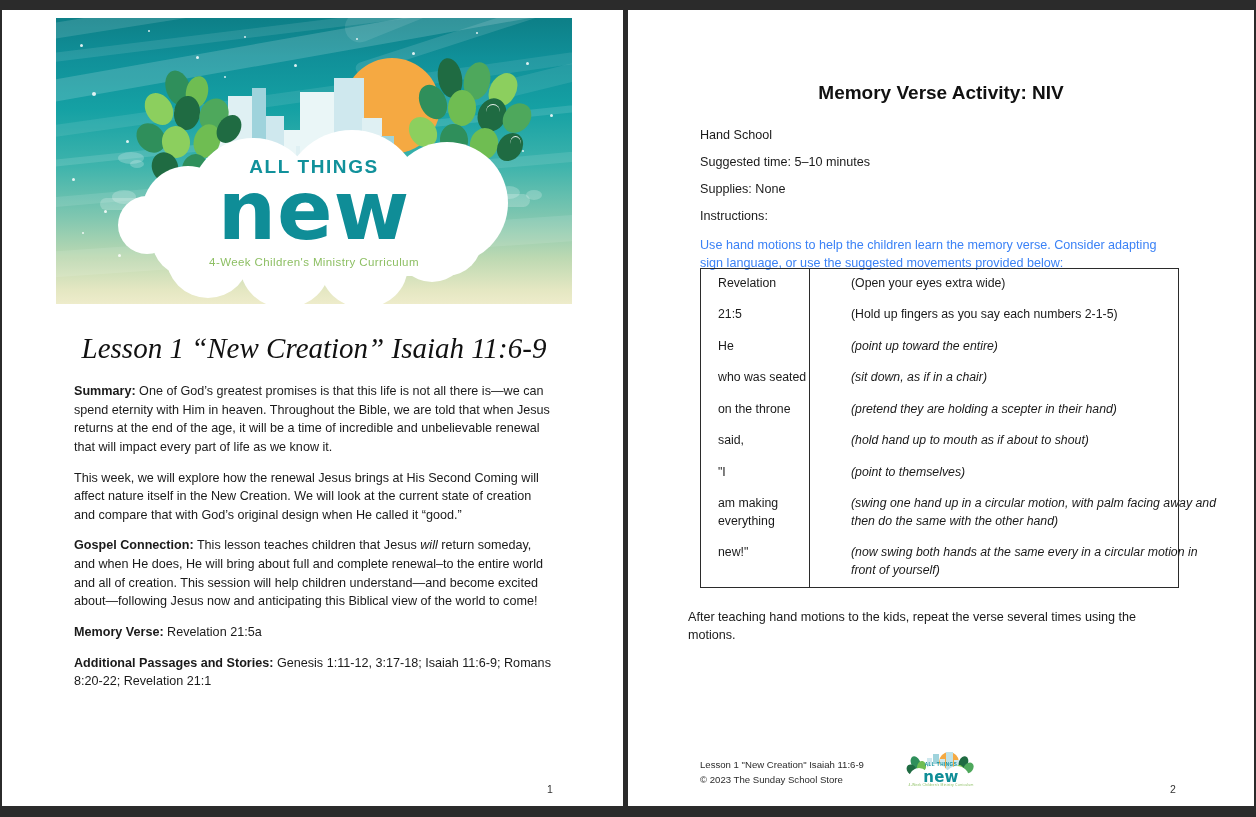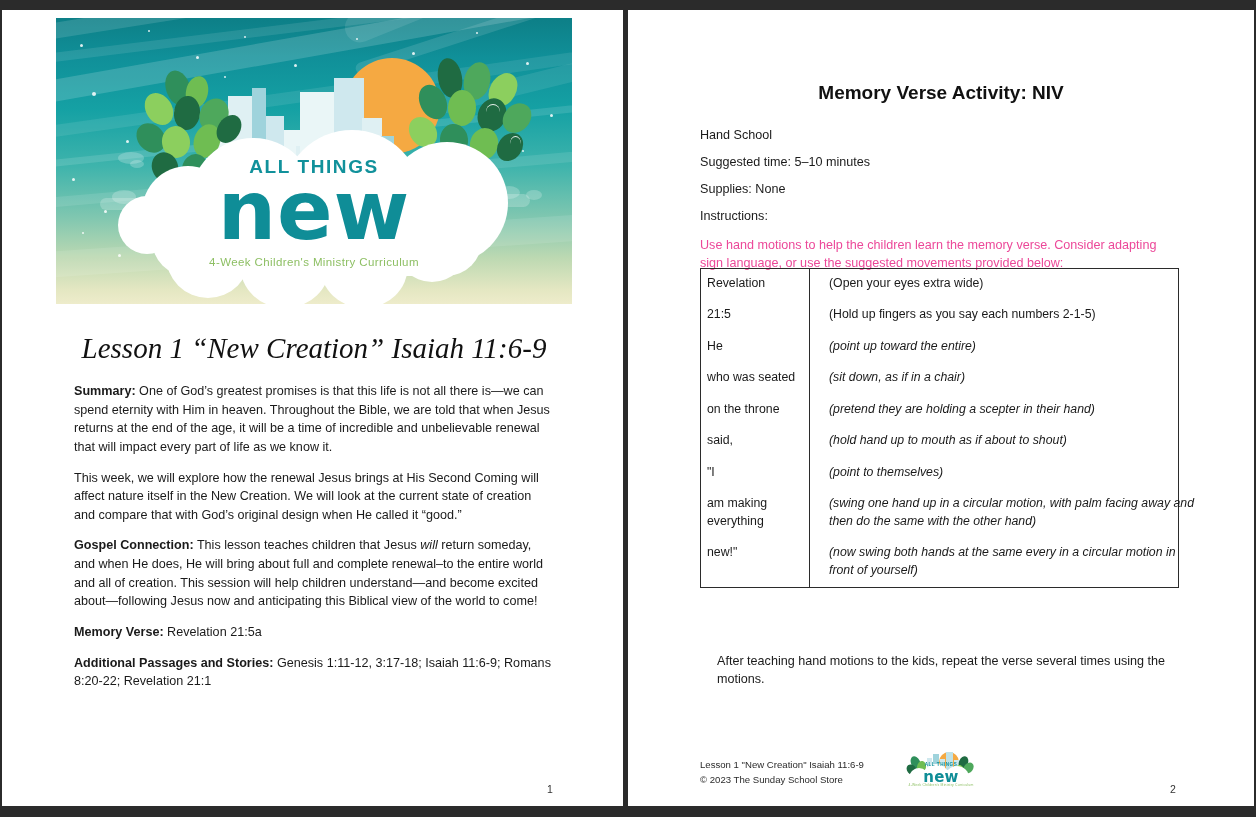--- a/index.html
+++ b/index.html
@@ -207,35 +207,35 @@
     left: 72px;
     font-size: 12.6px;
     color: #1a1a1a;
     line-height: 1.45;
   }
   .r-para {
     position: absolute;
     left: 72px;
     width: 472px;
     font-size: 12.6px;
-    color: #ec4899;
+    color: #3b82f6;
     line-height: 1.45;
   }
 
   .motion-table {
     position: absolute;
     left: 72px;
     top: 258px;
     width: 479px;
     border-collapse: collapse;
     table-layout: fixed;
   }
   .motion-table td {
     border: none;
-    padding: 7px 8px 7px 7px;
+    padding: 7px 8px 7px 18px;
     font-size: 12.3px;
     color: #1a1a1a;
     vertical-align: top;
     line-height: 1.42;
   }
   .motion-table td.c1 { width: 107px; }
   .motion-table td.c2 { width: 372px; }
   .motion-table td.c2.ital { font-style: italic; }
 
   .tbl-wrap {
@@ -251,27 +251,26 @@
     position: absolute;
     left: 108px;
     top: 0;
     width: 1.4px;
     height: 100%;
     background: #2b2b2b;
   }
 
   .after-note {
     position: absolute;
-    left: 89px;
+    left: 60px;
     top: 598px;
     width: 450px;
     font-size: 12.6px;
     color: #1a1a1a;
     line-height: 1.45;
-    margin-top: 44px;
   }
 
   .footer-left {
     position: absolute;
     left: 72px;
     top: 748px;
     font-size: 9.6px;
     color: #2b2b2b;
     line-height: 1.55;
   }

